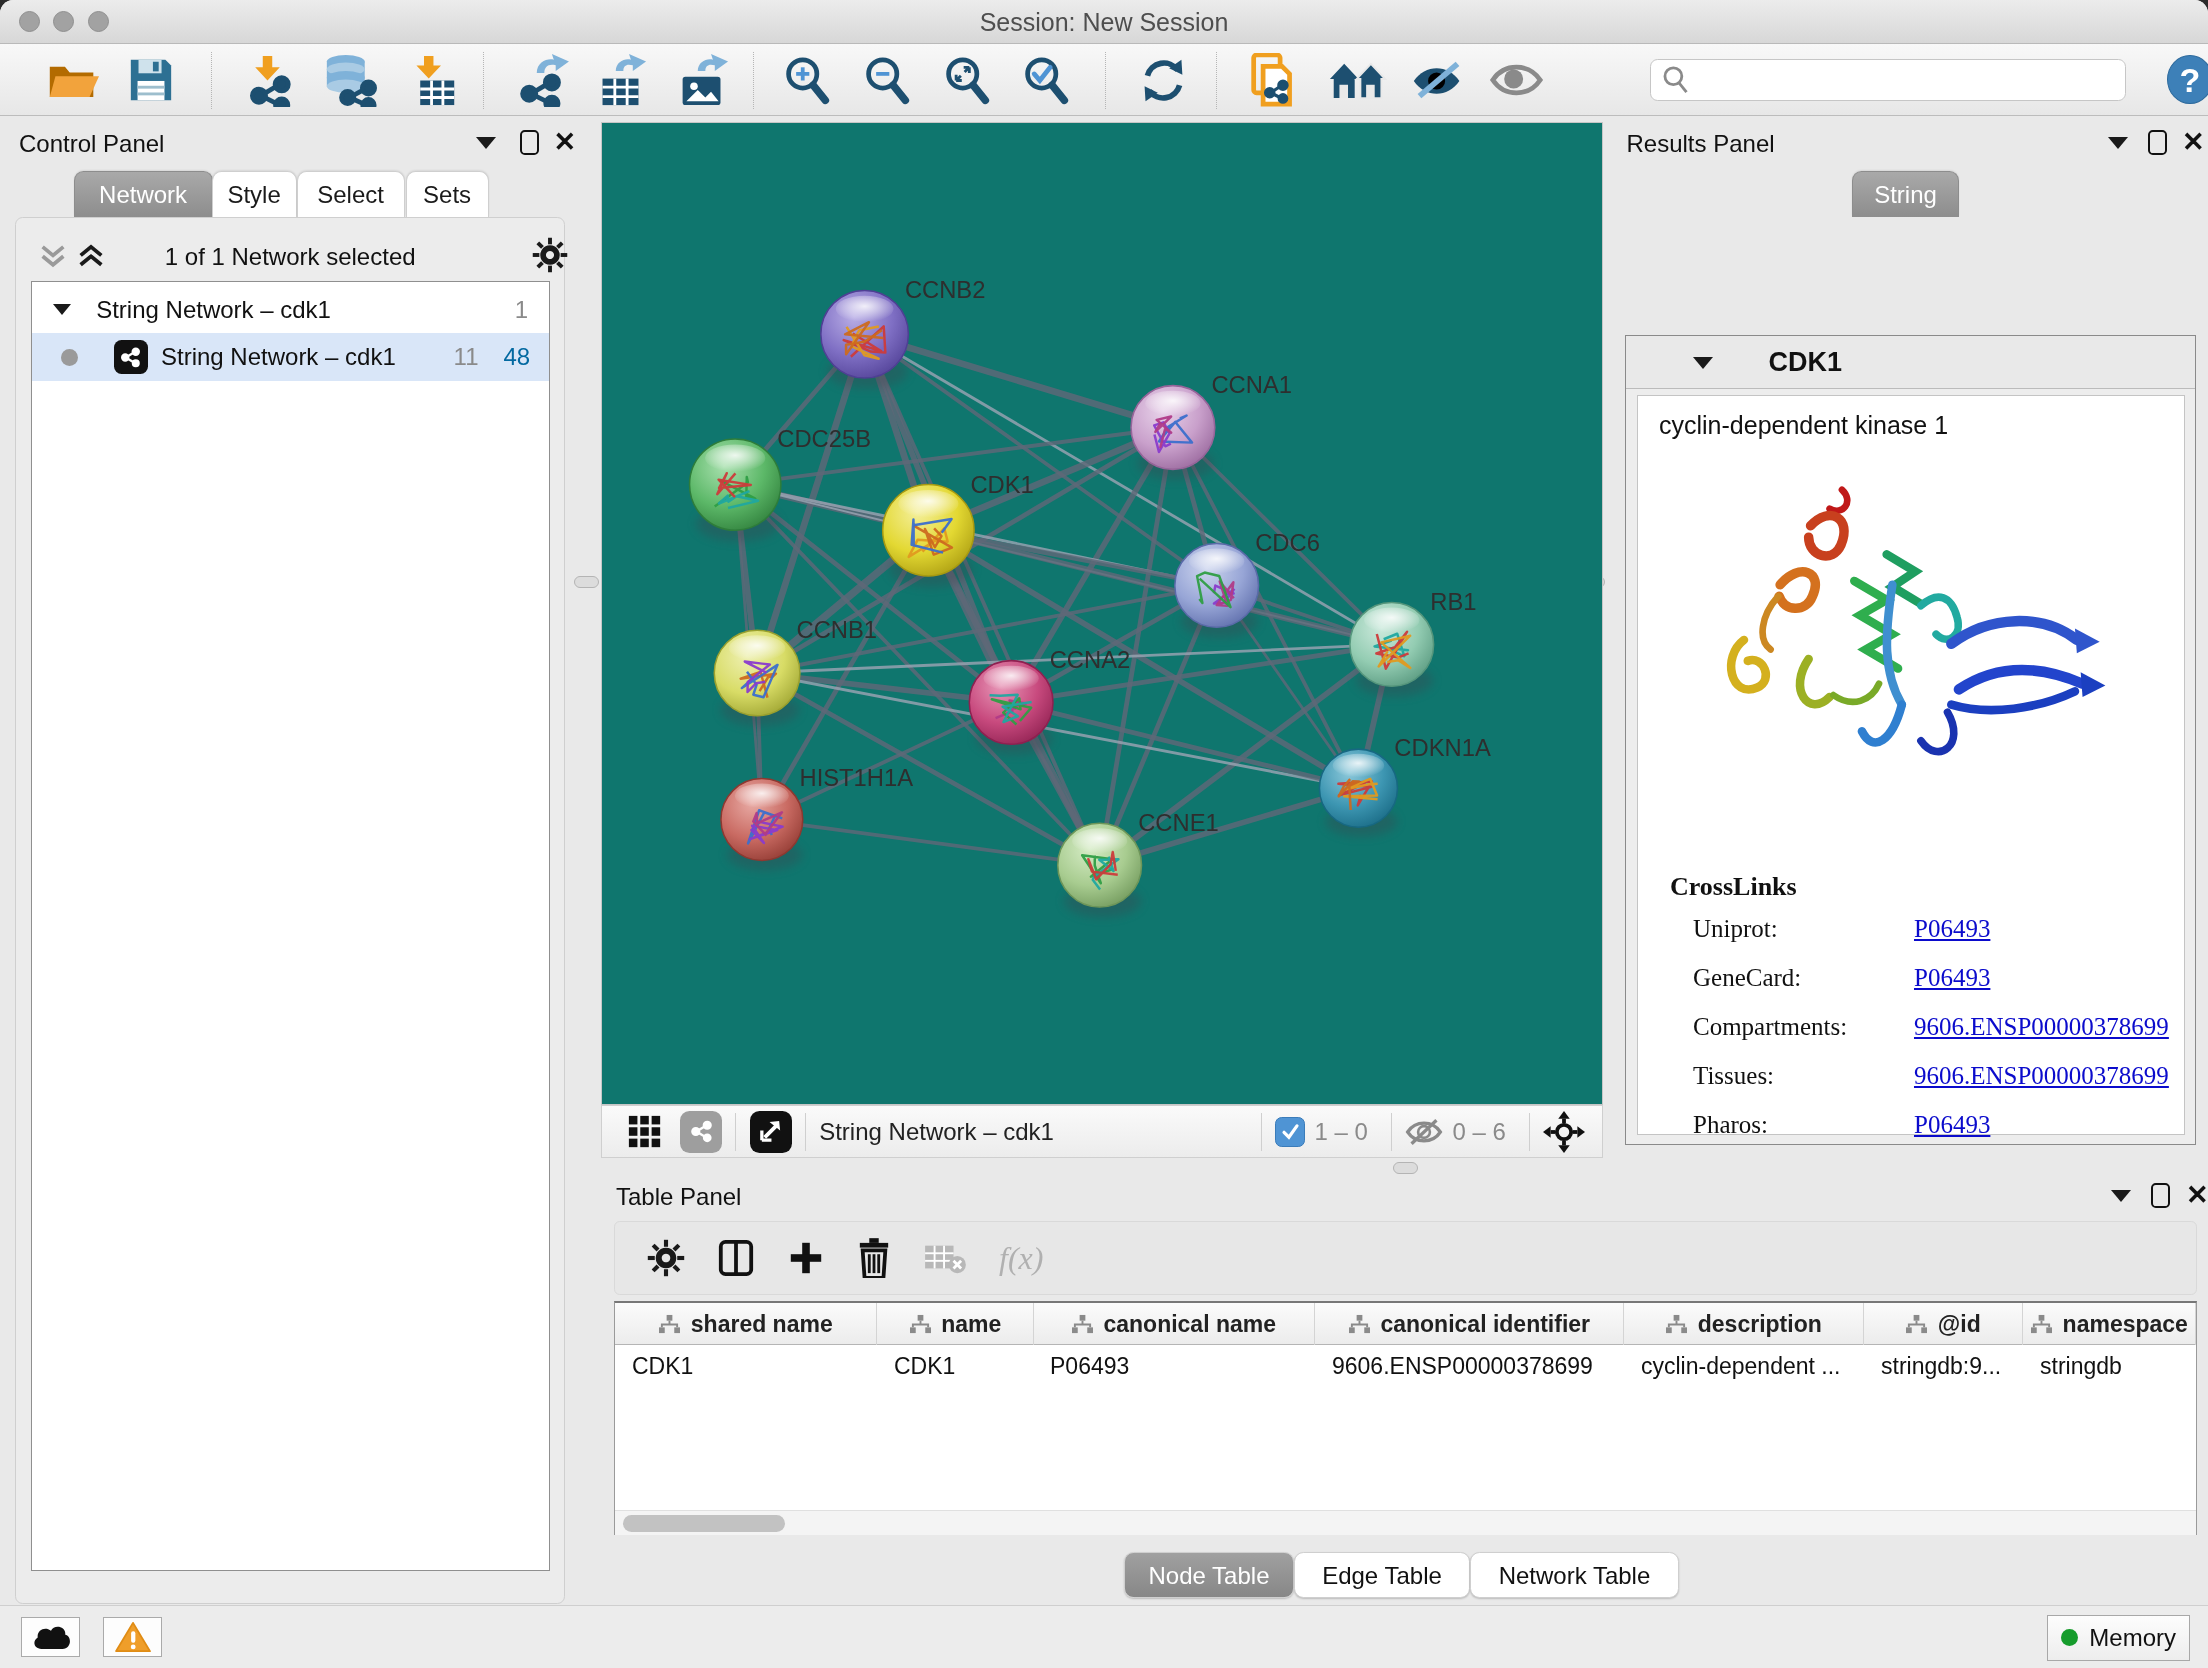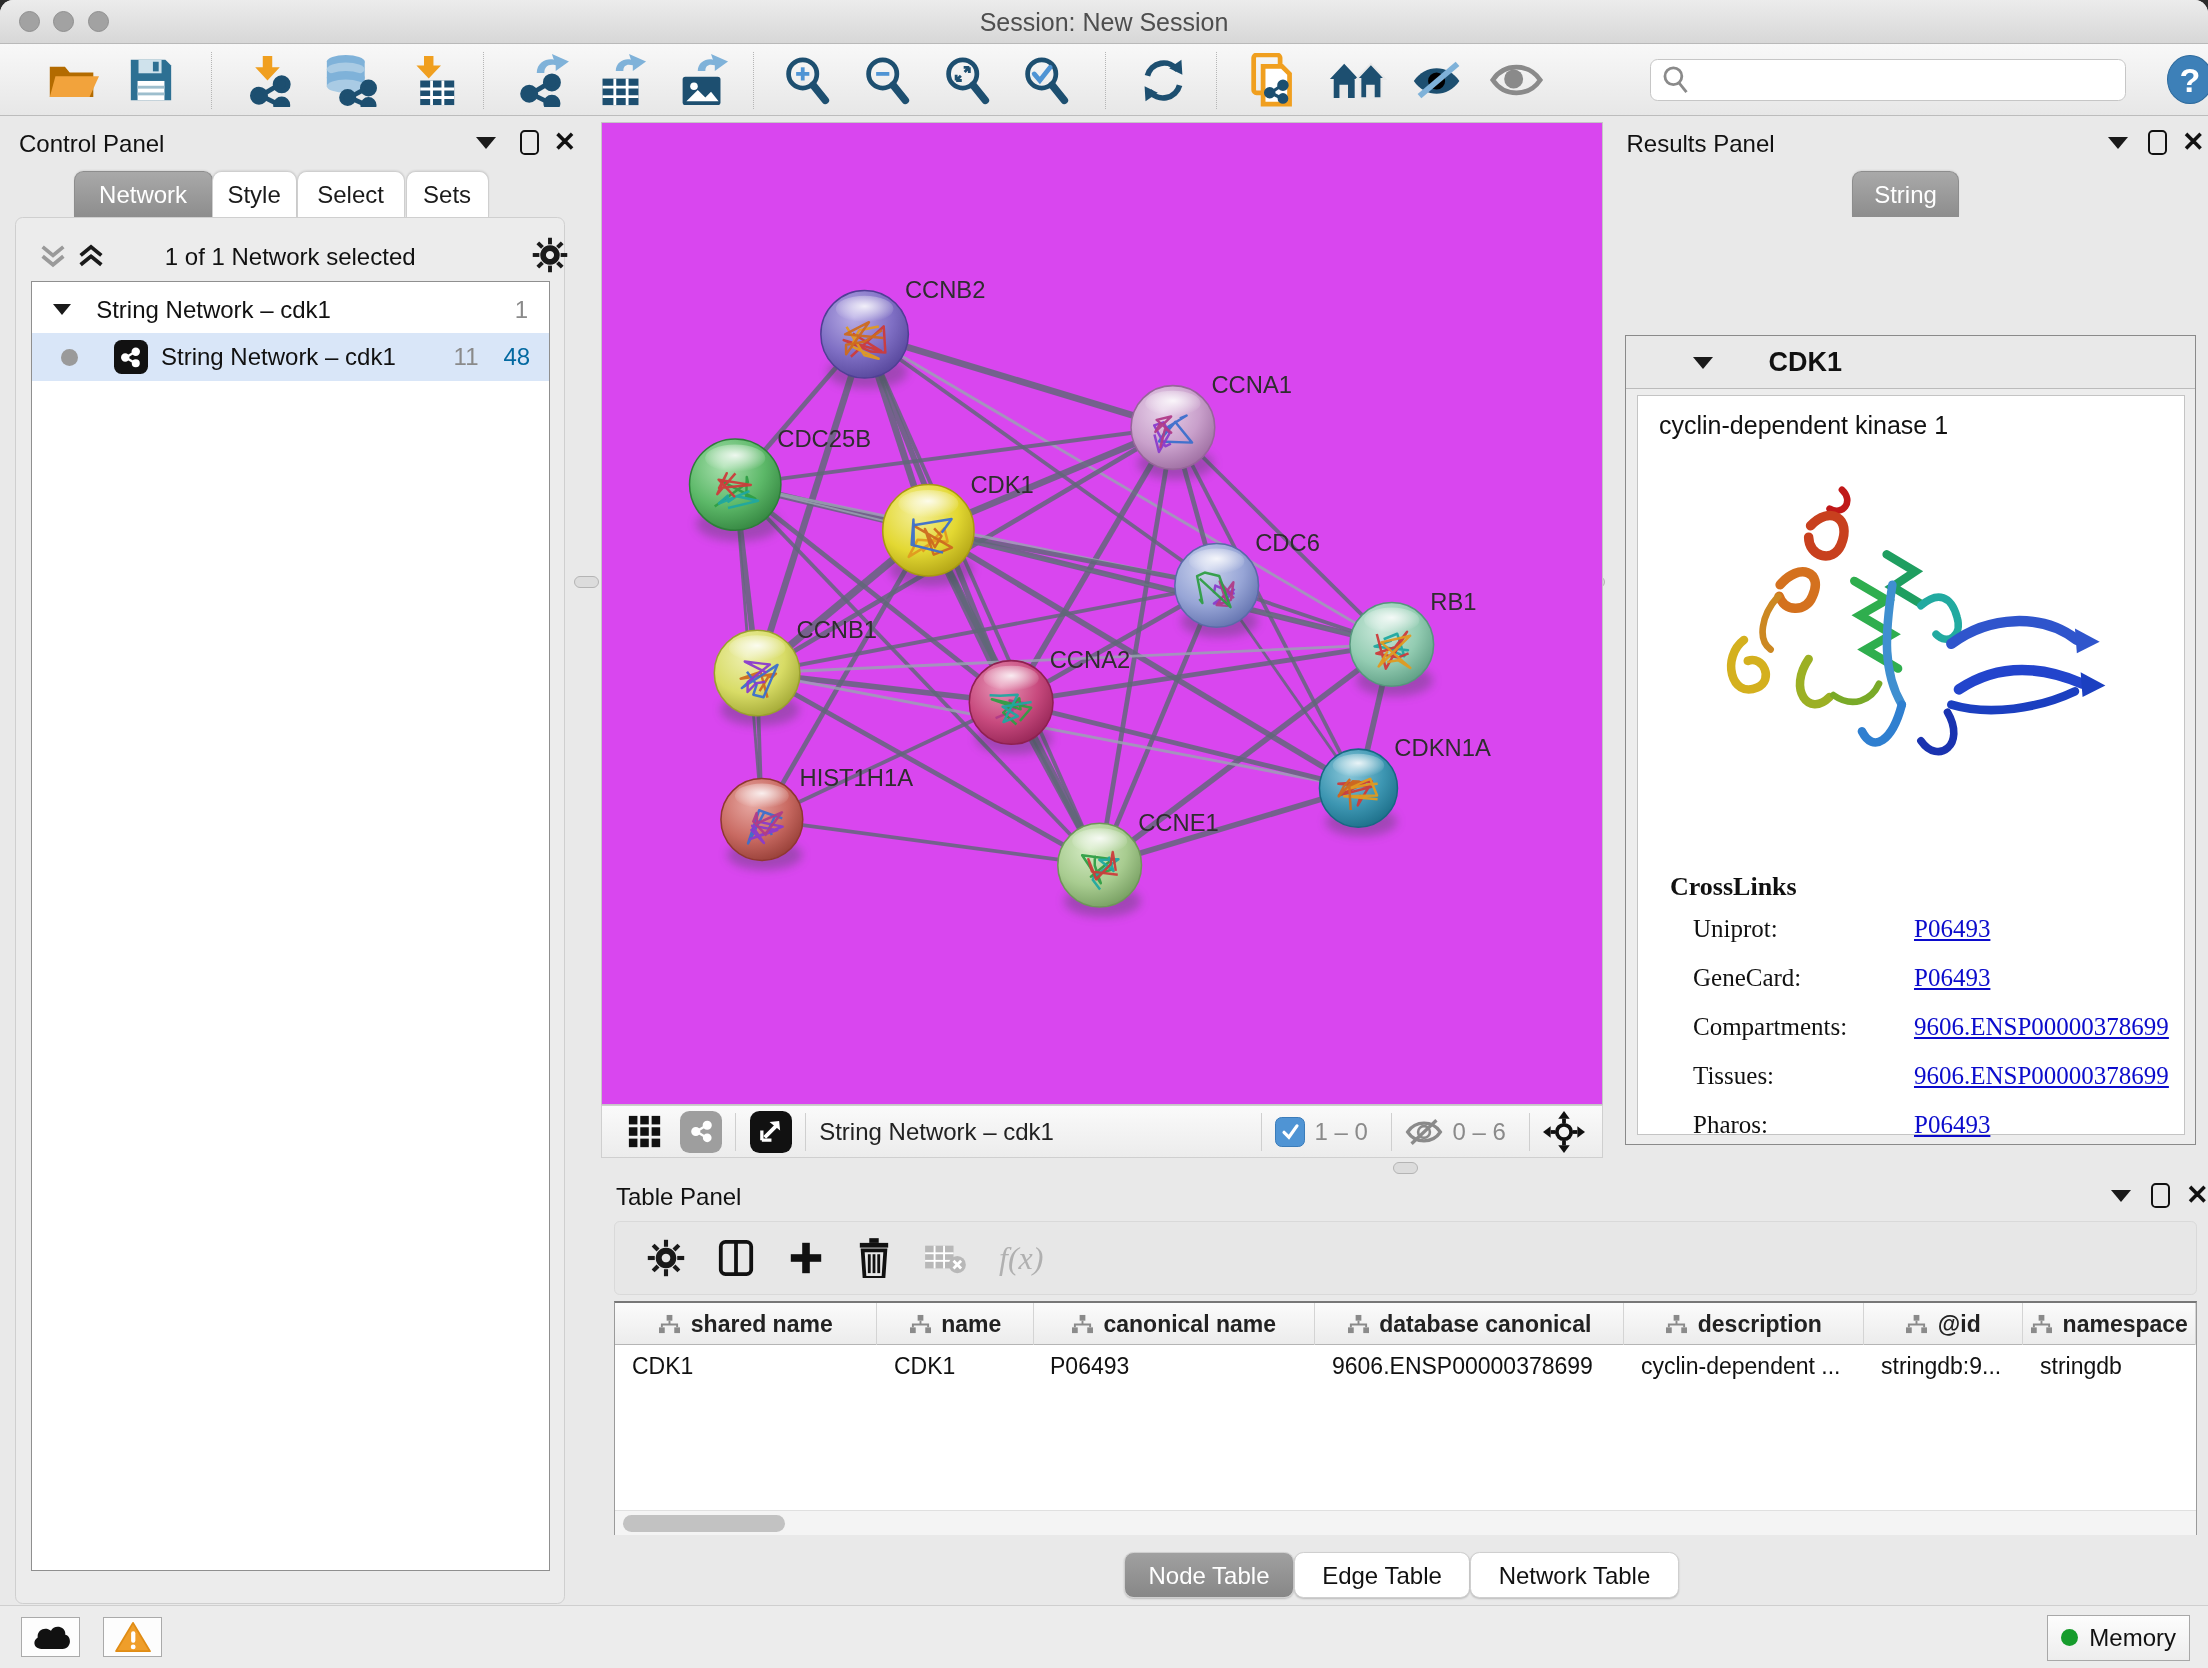--- a/index.html
+++ b/index.html
@@ -24,21 +24,21 @@
   .closeico{font-size:27px;font-weight:bold;color:#111;line-height:25px;}
   .tab{position:absolute;height:46px;background:#fff;border:1px solid #cfcfcf;border-bottom:none;border-radius:9.5px 9.5px 0 0;text-align:center;line-height:46px;font-size:24px;color:#1a1a1a;box-shadow:0 -1px 1.9px rgba(0,0,0,.08);}
   .tab.sel{background:linear-gradient(#a9a9a9,#8d8d8d);color:#fff;border-color:#8d8d8d;}
   
   .cpanel{position:absolute;left:7.6px;top:122px;width:565px;height:1484px;}
   .subpanel{position:absolute;background:#ececec;border:1px solid #cfcfcf;border-radius:7.6px;}
   .treebox{position:absolute;background:#fff;border:1.9px solid #8f8f8f;}
   .treerow{position:absolute;left:0;width:100%;height:48px;display:flex;align-items:center;font-size:24px;color:#111;}
   .badge-share{width:34px;height:34px;border-radius:7.6px;background:#111;display:flex;align-items:center;justify-content:center;}
   
-  .canvas{position:absolute;left:601px;top:122px;width:1002px;height:983px;background:#d946ef;border:1px solid #c6c6c6;}
+  .canvas{position:absolute;left:601px;top:122px;width:1002px;height:983px;background:#0f766e;border:1px solid #c6c6c6;}
   .netbar{position:absolute;left:601px;top:1105px;width:1002px;height:53px;background:linear-gradient(#fafafa,#ececec);border:1px solid #cfcfcf;display:flex;align-items:center;}
   .nbsep{width:0;height:38px;border-left:1px solid #cfcfcf;margin:0 13.3px;}
   .graybtn{width:42px;height:42px;border-radius:9.5px;background:#9e9e9e;display:flex;align-items:center;justify-content:center;}
   .blackbtn{width:42px;height:42px;border-radius:9.5px;background:#111;display:flex;align-items:center;justify-content:center;}
   .chk{width:30px;height:30px;border-radius:6.7px;background:#4f94d4;border:1px solid #3a7cba;display:flex;align-items:center;justify-content:center;}
   .cnt{font-size:24px;color:#8a8a8a;margin:0 9.5px;}
   
   .rbox{position:absolute;border:1px solid #a0a0a0;background:#ededed;}
   .rbtn{position:absolute;height:44px;background:linear-gradient(#ffffff,#f0f0f0);border:1px solid #c8c8c8;border-radius:9.5px;text-align:center;font-size:24px;color:#1a1a1a;line-height:42px;box-shadow:0 1px 1.9px rgba(0,0,0,.15);}
   .serif{font-family:"Liberation Serif",serif;}
@@ -791,21 +791,21 @@
           <svg width="23" height="21" viewBox="0 0 24 22">
             <g fill="#8a8a8a">
               <rect x="9" y="1" width="6" height="6"></rect>
               <rect x="1" y="14" width="6" height="6"></rect>
               <rect x="17" y="14" width="6" height="6"></rect>
             </g>
             <g stroke="#8a8a8a" stroke-width="2" fill="none">
               <path d="M12 7 L12 11 M4 14 L4 11 L20 11 L20 14"></path>
             </g>
           </svg>
-          <span style="margin-left:9.5px">database canonical</span>
+          <span style="margin-left:9.5px">canonical identifier</span>
         </div>
         <div class="th" style="left: 1009px; width: 240px;">
           <svg width="23" height="21" viewBox="0 0 24 22">
             <g fill="#8a8a8a">
               <rect x="9" y="1" width="6" height="6"></rect>
               <rect x="1" y="14" width="6" height="6"></rect>
               <rect x="17" y="14" width="6" height="6"></rect>
             </g>
             <g stroke="#8a8a8a" stroke-width="2" fill="none">
               <path d="M12 7 L12 11 M4 14 L4 11 L20 11 L20 14"></path>

